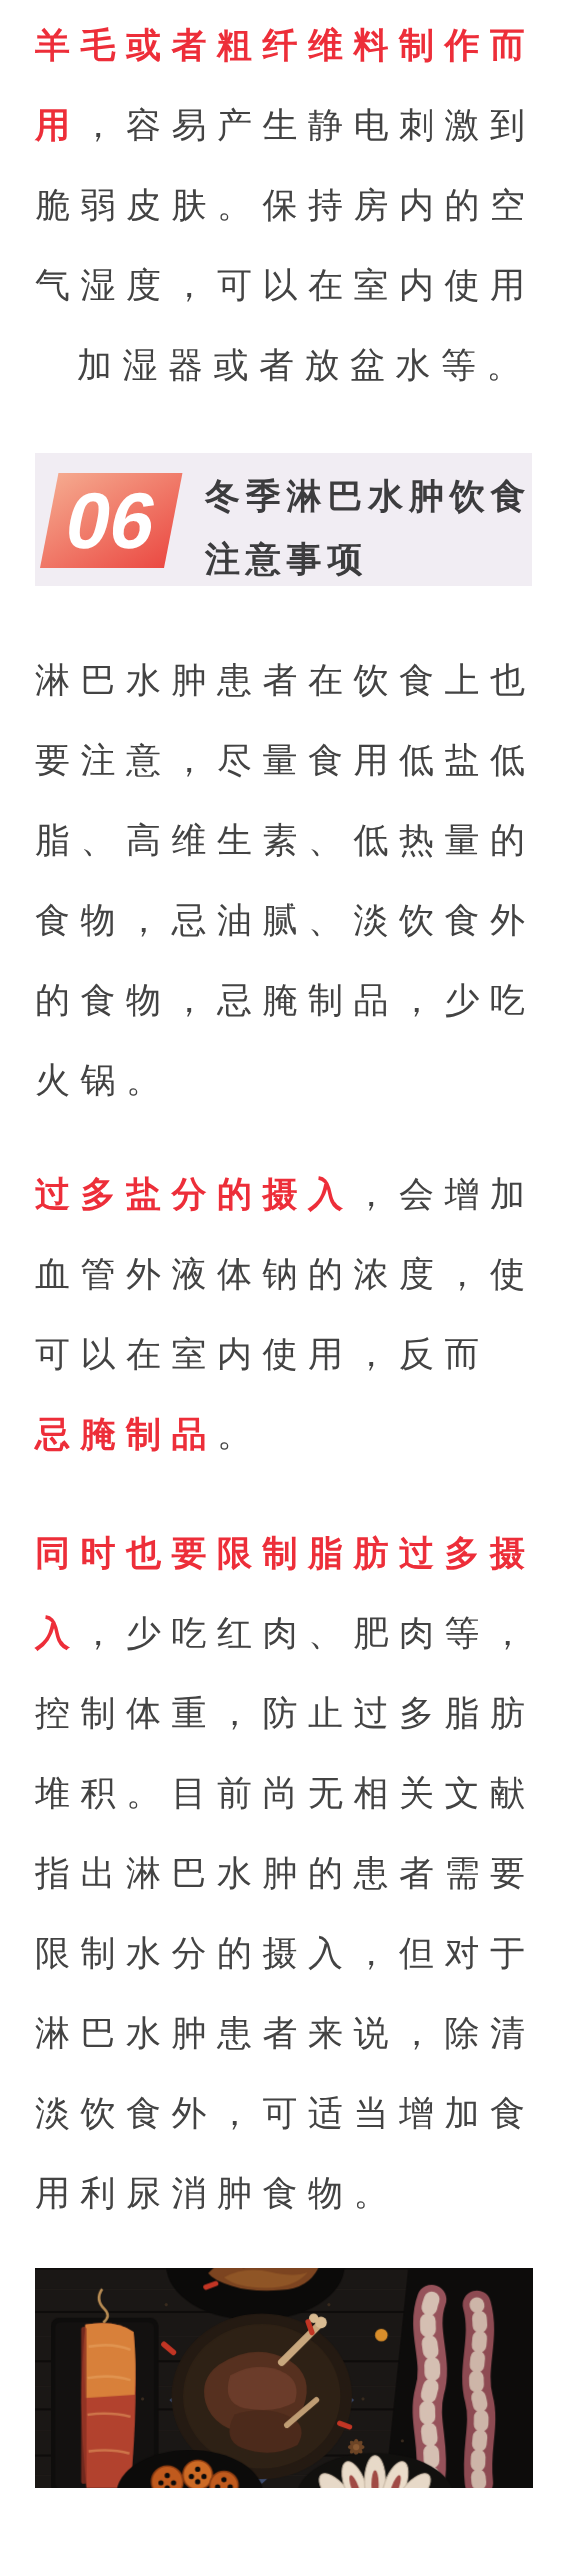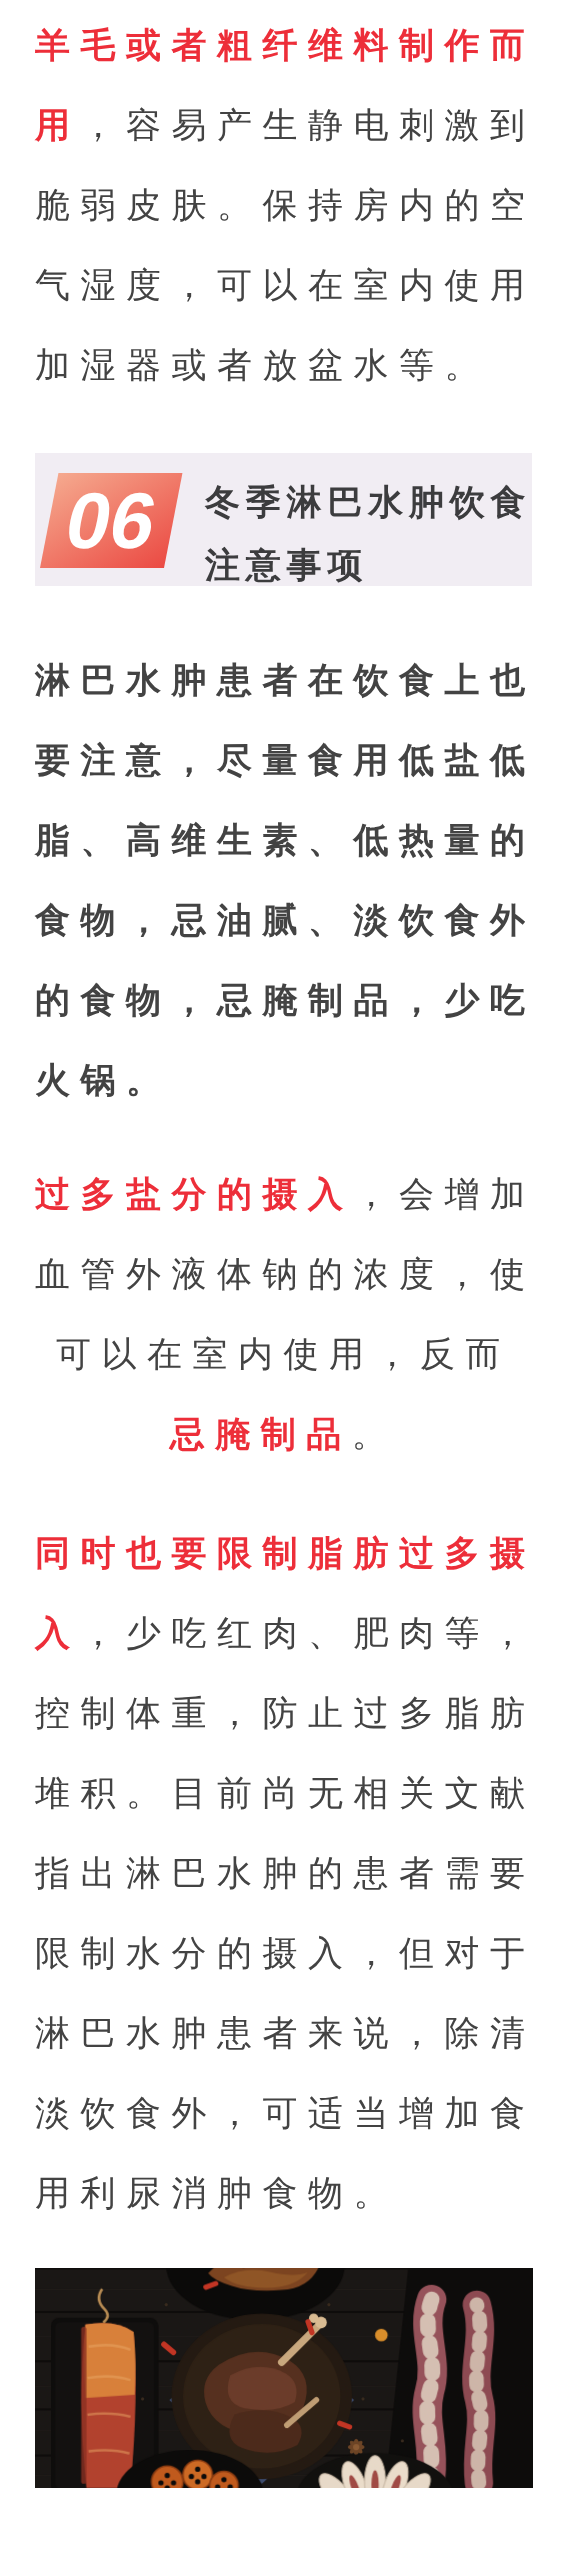--- a/index.html
+++ b/index.html
@@ -13,23 +13,23 @@
   
   .para{
     font-size:35px;
     line-height:80px;
     letter-spacing:10.5px;
     color:var(--body-text,#434343);
     font-weight:400;
   }
   .para .line{height:80px;white-space:nowrap;}
   .seg-red{color:var(--accent-red,#ed2e39);font-weight:700;}
-  .para-1{margin-top:4.7px;margin-bottom:48px;}
-  .para-2{margin-bottom:34px;font-weight:bold;}
-  .para-3{margin-bottom:39px;text-align:center;}
+  .para-1{margin-top:4.7px;margin-bottom:48px;text-align:right;}
+  .para-2{margin-bottom:34px;}
+  .para-3{margin-bottom:39px;}
   .para-4{margin-bottom:35px;}
   
   .section-box{
     position:relative;
     height:133px;
     background:var(--section-bg,#f1edf3);
     margin-bottom:54px;
   }
   .badge{
     position:absolute;left:5.2px;top:20px;
@@ -39,21 +39,21 @@
     transform-origin:bottom left;
     display:flex;align-items:center;justify-content:center;
   }
   .badge-num{
     color:#ffffff;
     font-size:79px;
     font-weight:700;
     line-height:1;
   }
   .section-title{
-    position:absolute;left:170px;top:17px;
+    position:absolute;left:170px;top:11px;
     color:var(--title-text,#3c3c3e);
     font-size:35px;font-weight:700;
     letter-spacing:5.8px;
   }
   .section-title .t-line{height:63px;line-height:63px;white-space:nowrap;}
   
   .photo{display:block;width:498px;height:220px;}
 </style>
 </head>
 <body>

